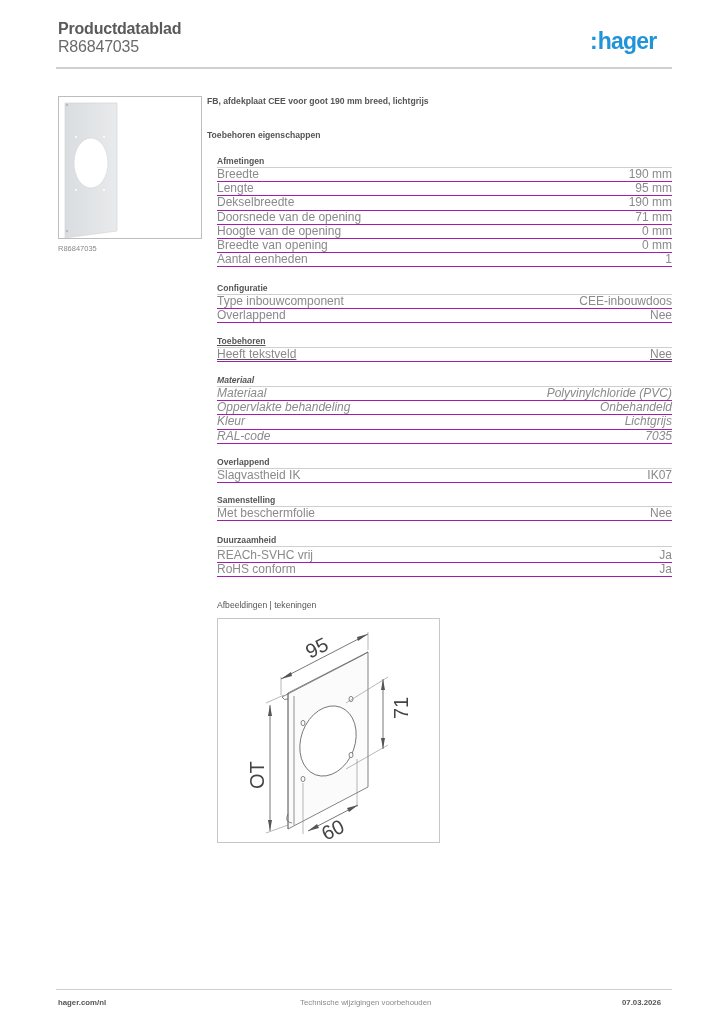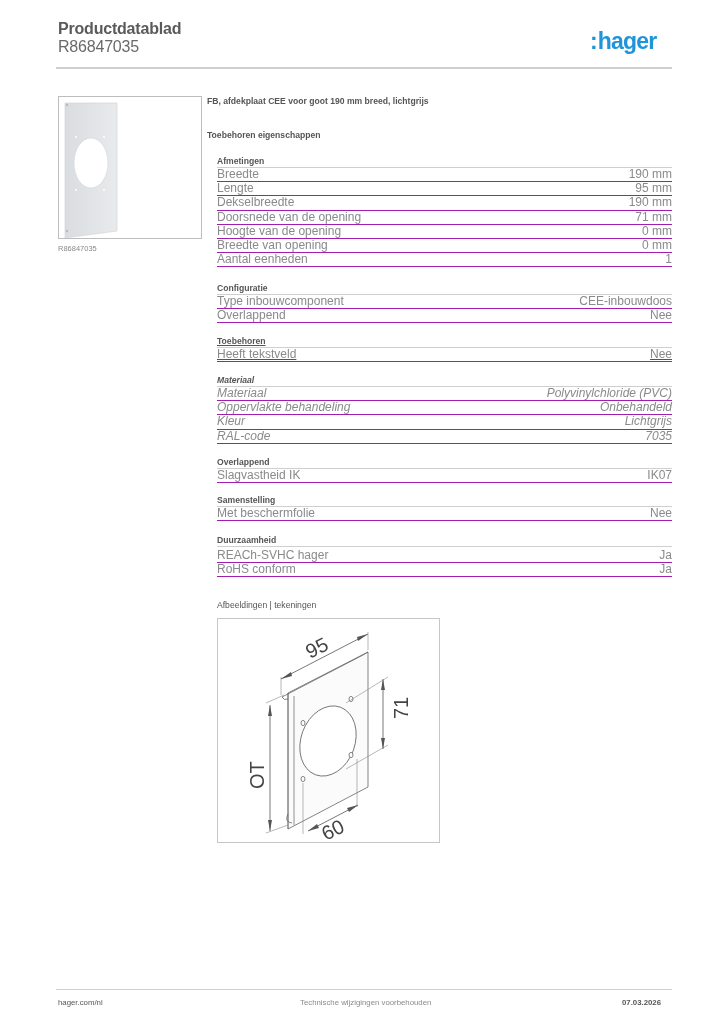--- a/index.html
+++ b/index.html
@@ -20,21 +20,21 @@
 
   .section { position: absolute; left: 217px; width: 455px; }
   .section-head { font-size: 8.6px; font-weight: bold; color: #555; height: 12px; line-height: 12px; border-bottom: 1.5px solid #cfcfcf; }
   .row { display: flex; justify-content: space-between; font-size: 12px; color: #8a8a8a; height: 13.2px; line-height: 13px; border-bottom: 1px solid #a21caf; }
   .row .v { text-align: right; }
 
   .img-title { position: absolute; left: 217px; top: 600px; font-size: 8.6px; font-weight: normal; color: #555; }
   .drawing { position: absolute; left: 217px; top: 618px; width: 221px; height: 223px; border: 1px solid #c6c6c6; background: #fff; }
 
   .hr-bot { position: absolute; left: 56px; top: 989px; width: 616px; height: 1px; background: #cfcfcf; }
-  .foot-left { position: absolute; left: 58px; top: 998px; font-size: 7.8px; font-weight: normal; color: #555; }
+  .foot-left { position: absolute; left: 58px; top: 998px; font-size: 7.8px; font-weight: bold; color: #555; }
   .foot-mid { position: absolute; left: 300px; top: 998px; font-size: 7.8px; color: #8a8a8a; text-align: right; }
   .foot-right { position: absolute; left: 622px; top: 998px; font-size: 7.8px; font-weight: bold; color: #555; width: 50px; }
 </style>
 </head>
 <body>
 
 <div class="header-title">Productdatablad</div>
 <div class="header-sub">R86847035</div>
 <div class="logo"><span class="colon">:</span><span>hager</span></div>
 <div class="hr-top"></div>
@@ -146,21 +146,21 @@
   <div class="section-head">Samenstelling</div>
   <div class="row">
       <span>Met beschermfolie</span>
       <span class="v">Nee</span>
     </div>
 </div>
 
 <div class="section" style="top:534px;">
   <div class="section-head">Duurzaamheid</div>
   <div class="row" style="margin-top:2px;">
-      <span>REACh-SVHC hager</span>
+      <span>REACh-SVHC vrij</span>
       <span class="v">Ja</span>
     </div>
   <div class="row">
       <span>RoHS conform</span>
       <span class="v">Ja</span>
     </div>
 </div>
 
 <div class="img-title">Afbeeldingen | tekeningen</div>
 

